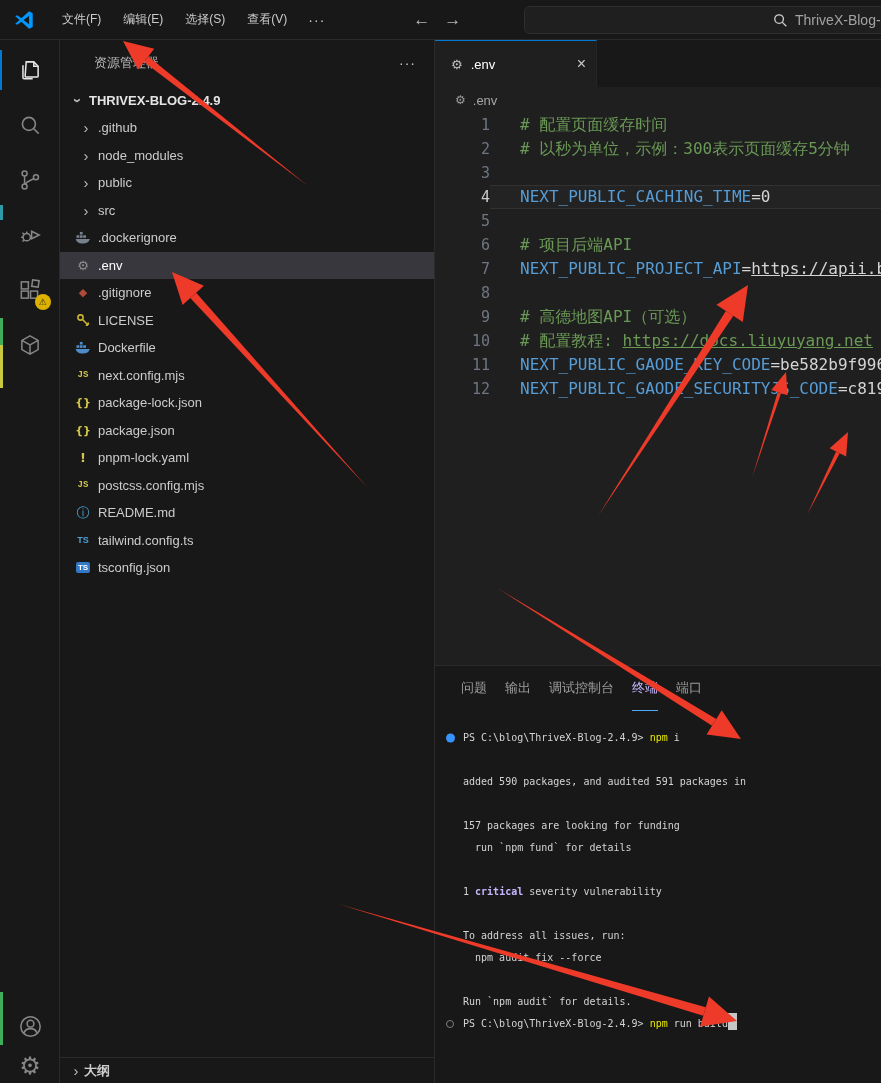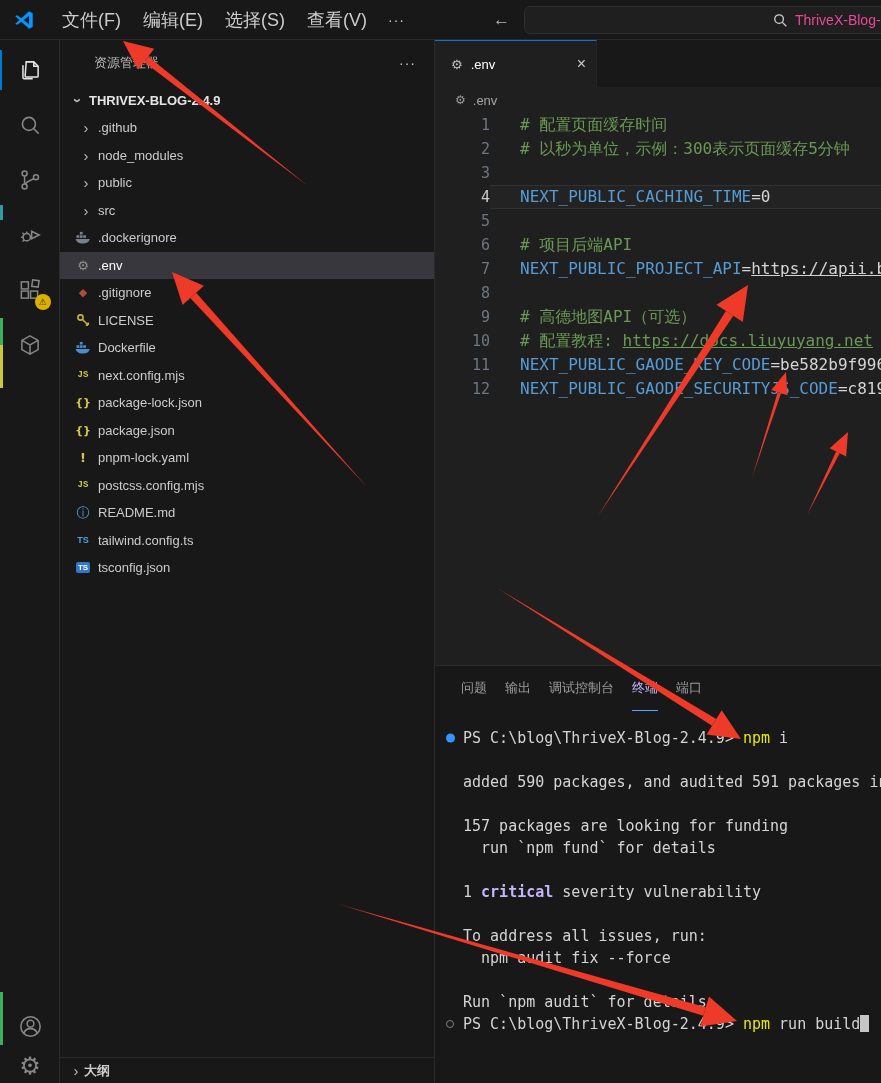--- a/index.html
+++ b/index.html
@@ -4,29 +4,29 @@
 <style>
   * { margin:0; padding:0; box-sizing:border-box; }
   html,body { width:881px; height:1083px; overflow:hidden; background:#1f1f1f;
     font-family:"Liberation Sans","DejaVu Sans",sans-serif; color:#cccccc; }
   .app { position:relative; width:881px; height:1083px; background:#1f1f1f; }
 
   
   .titlebar { position:absolute; left:0; top:0; width:100%; height:40px; background:#181818;
     border-bottom:1px solid #2b2b2b; display:flex; align-items:center; z-index:5; }
   .logo { width:22px; height:22px; margin:0 16px 0 13px; flex:0 0 auto; }
-  .menus { display:flex; align-items:center; font-size:18px; color:#cccccc; }
+  .menus { display:flex; align-items:center; font-size:12px; color:#cccccc; }
   .menu-item { padding:4px 11px; border-radius:5px; cursor:default; }
   .menu-more { padding:4px 10px; font-size:14px; letter-spacing:1px; color:#cccccc; }
   .navs { display:flex; gap:14px; margin-left:78px; font-size:17px; color:#b9b9b9; }
   .navs span { line-height:1; }
   .searchbox { position:absolute; left:524px; top:6px; right:-24px; height:28px;
     background:#1f1f1f; border:1px solid #2f2f2f; border-radius:6px; display:flex; align-items:center; }
   .searchbox .s-inner { position:absolute; left:248px; display:flex; align-items:center; gap:7px;
-    font-size:14px; color:#ec4899; white-space:nowrap;text-align:center; }
+    font-size:14px; color:#a3a3a3; white-space:nowrap;text-align:center; }
 
   
   .main { position:absolute; top:40px; left:0; right:0; bottom:0; display:flex; }
   .activitybar { width:60px; background:#181818; border-right:1px solid #2b2b2b;
     position:relative; display:flex; flex-direction:column; align-items:center; }
   .ab-item { width:60px; height:50px; display:flex; align-items:center; justify-content:center;
     color:#868686; position:relative; margin-top:5px; }
   .ab-item.active { color:#e7e7e7; }
   .ab-item.active::before { content:""; position:absolute; left:0; top:5px; bottom:5px; width:2px; background:#0078d4; }
   .ab-badge { position:absolute; right:9px; bottom:5px; width:16px; height:16px; border-radius:50%;
@@ -93,21 +93,21 @@
   .k { color:#569cd6; }
   .p { color:#d4d4d4; }
   .lnk { color:#d4d4d4; text-decoration:underline; }
   .clnk { color:#6a9955; text-decoration:underline; }
 
   
   .panel { flex:1; background:#181818; border-top:1px solid #2b2b2b; display:flex; flex-direction:column; overflow:hidden; }
   .ptabs { height:45px; display:flex; align-items:center; gap:18px; padding-left:26px; font-size:13px; }
   .ptab { color:#9d9d9d; height:100%; display:flex; align-items:center; border-bottom:1.5px solid transparent; }
   .ptab.active { color:#c4b5fd; border-bottom-color:#4daafc; }
-  .term { padding:16px 0 0 28px; font-family:"DejaVu Sans Mono","Liberation Mono",monospace; font-size:15px; color:#cccccc; }
+  .term { padding:16px 0 0 28px; font-family:"DejaVu Sans Mono","Liberation Mono",monospace; font-size:10px; color:#cccccc; }
   .tline { height:22px; line-height:22px; white-space:pre; position:relative; }
   .tdot { position:absolute; left:-17px; top:50%; transform:translateY(-50%); width:9px; height:9px; border-radius:50%; }
   .tdot.filled { background:#3794ff; }
   .tdot.hollow { width:8px; height:8px; border:1.5px solid #7e7e7e; background:transparent; }
   .y { color:#e8e800; }
   .m { color:#c4b5fd; font-weight:bold; }
   .cur { display:inline-block; width:9px; height:17px; background:#c6c6c6; vertical-align:-3px; }
 
   
   .arrows { position:absolute; inset:0; width:881px; height:1083px; z-index:60; pointer-events:none; }

